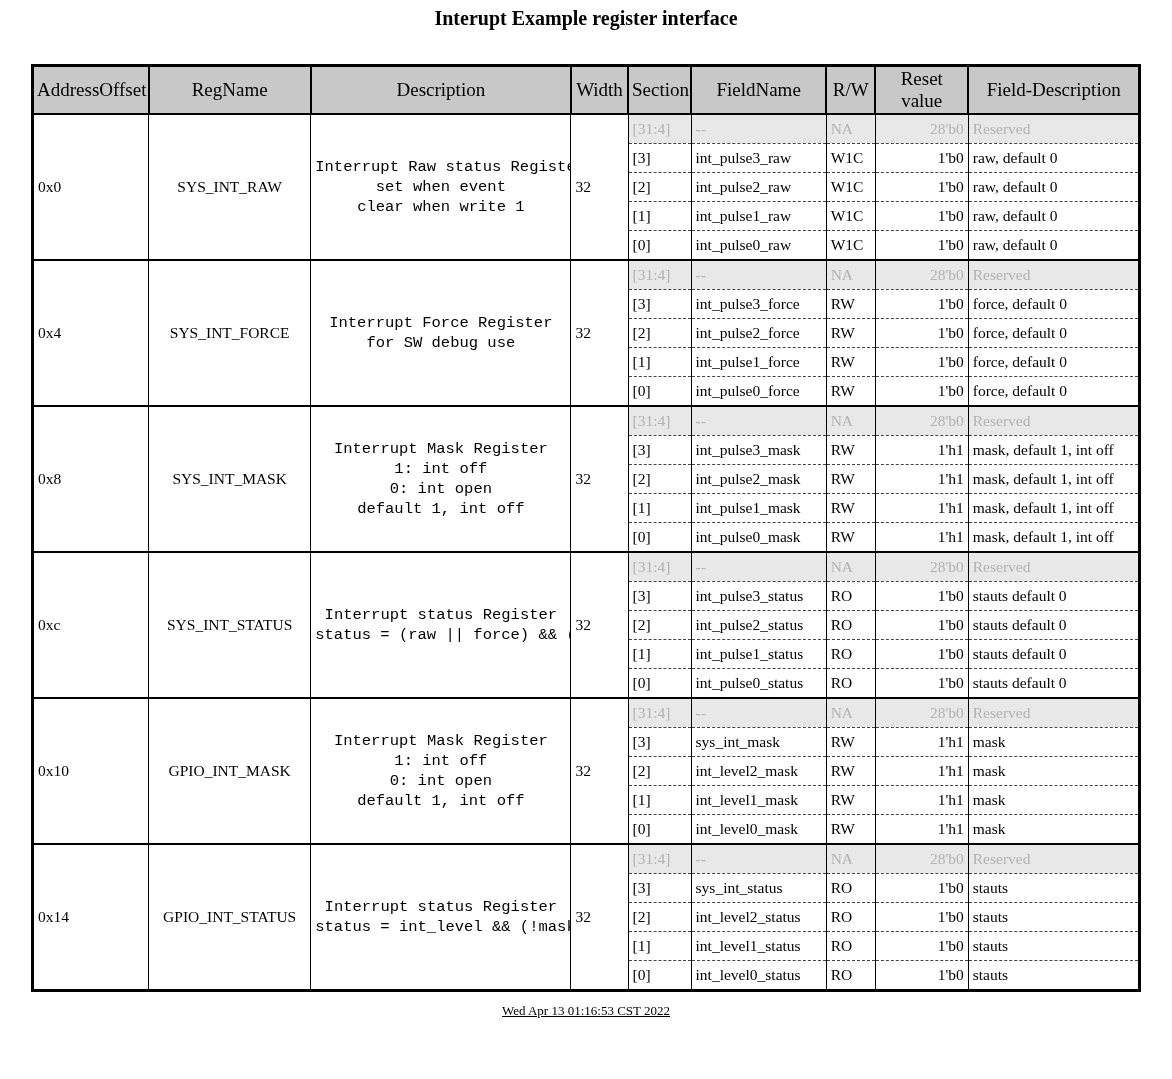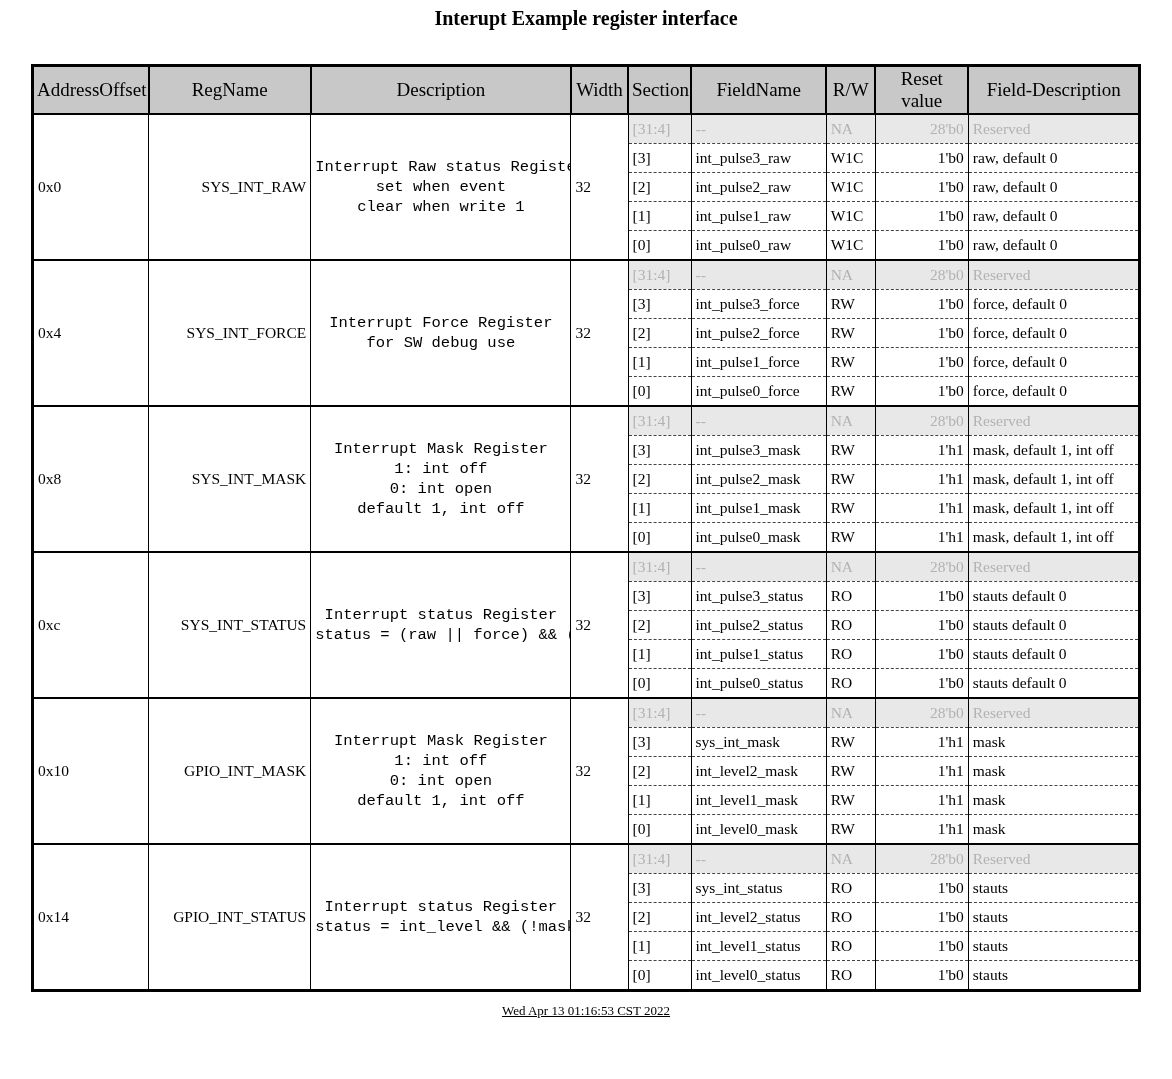--- a/index.html
+++ b/index.html
@@ -47,21 +47,21 @@
     overflow: hidden;
   }
   table.reg-table tbody {
     border-top: 2px solid var(--border-color, #000);
   }
   
   table.reg-table tbody tr + tr td {
     border-top: 1px dashed #444444;
   }
   td.addr   { text-align: left; border-radius: 26px; }
-  td.regname{ text-align: right; }
+  td.regname{ text-align: center; }
   td.desc   { text-align: center; white-space: normal; line-height: 1.3; font-family: Liberation Mono, monospace; }
   td.width  { text-align: left; }
   td.sec    { text-align: left; }
   td.fname  { text-align: left; }
   td.rw     { text-align: left; }
   td.reset  { text-align: right; }
   td.fdesc  { text-align: left; }
   td.resv {
     background: var(--reserved-bg, #e8e8e8);
     color: var(--reserved-text, #b2b2b2);

